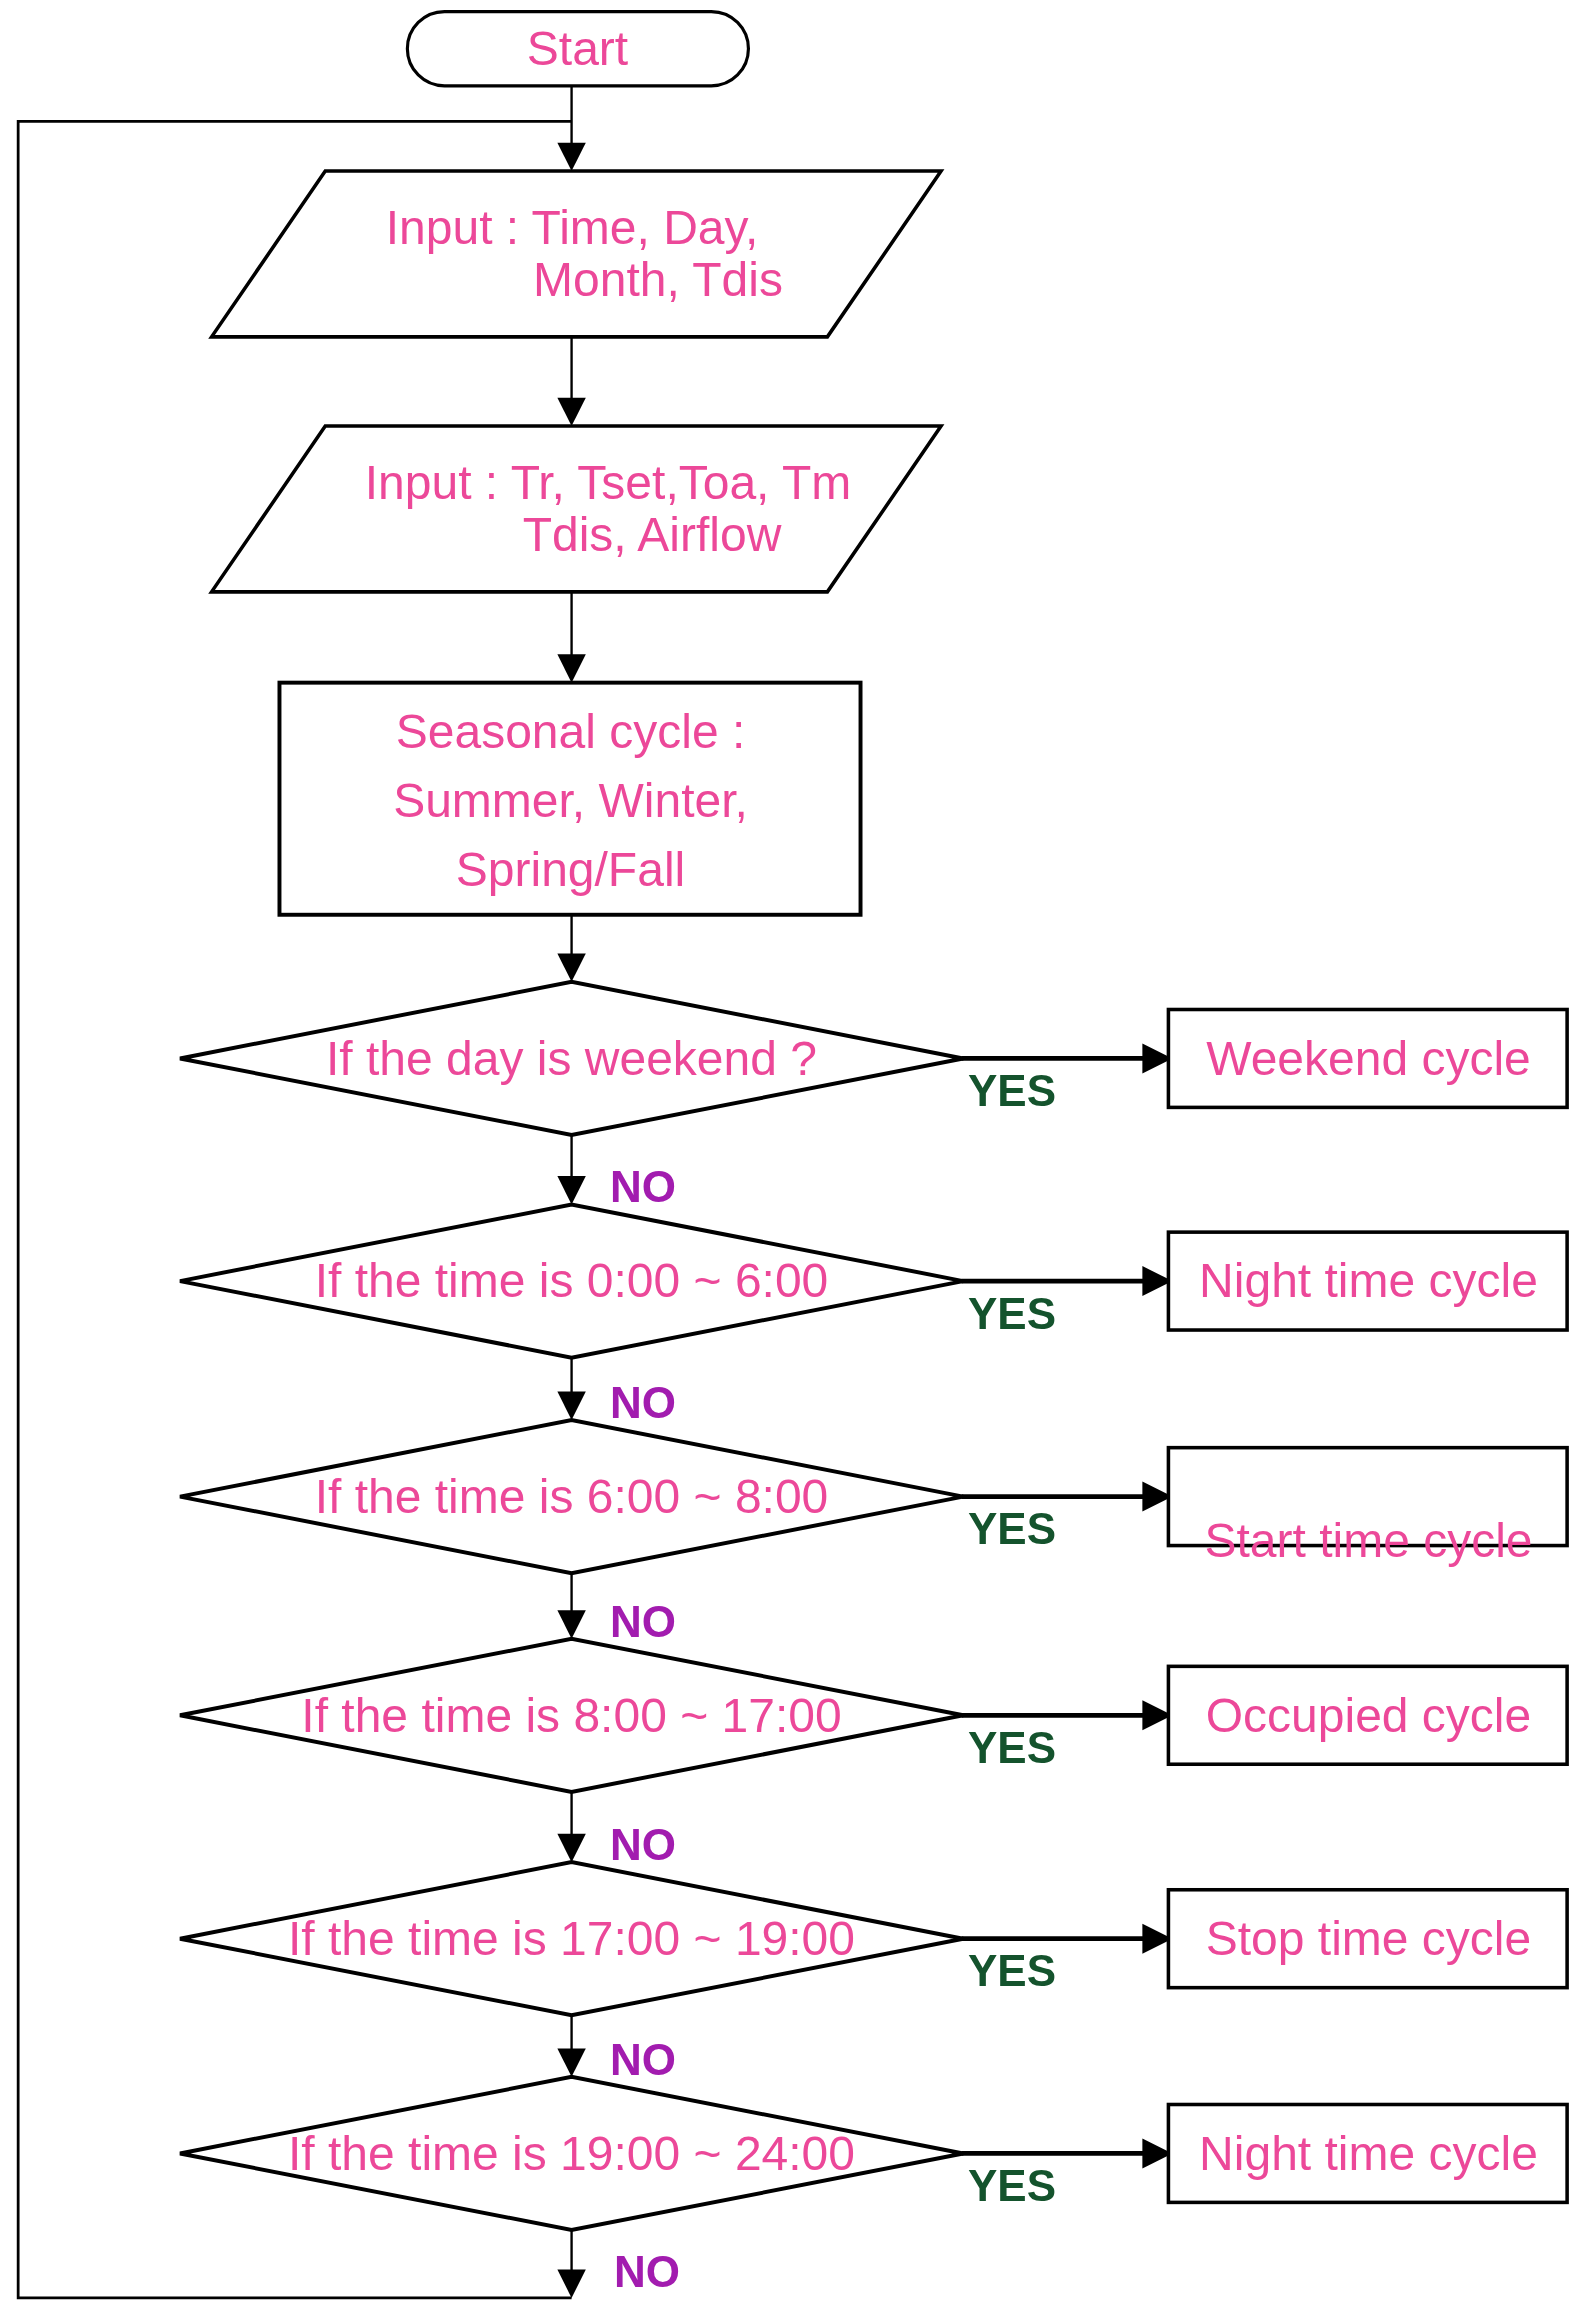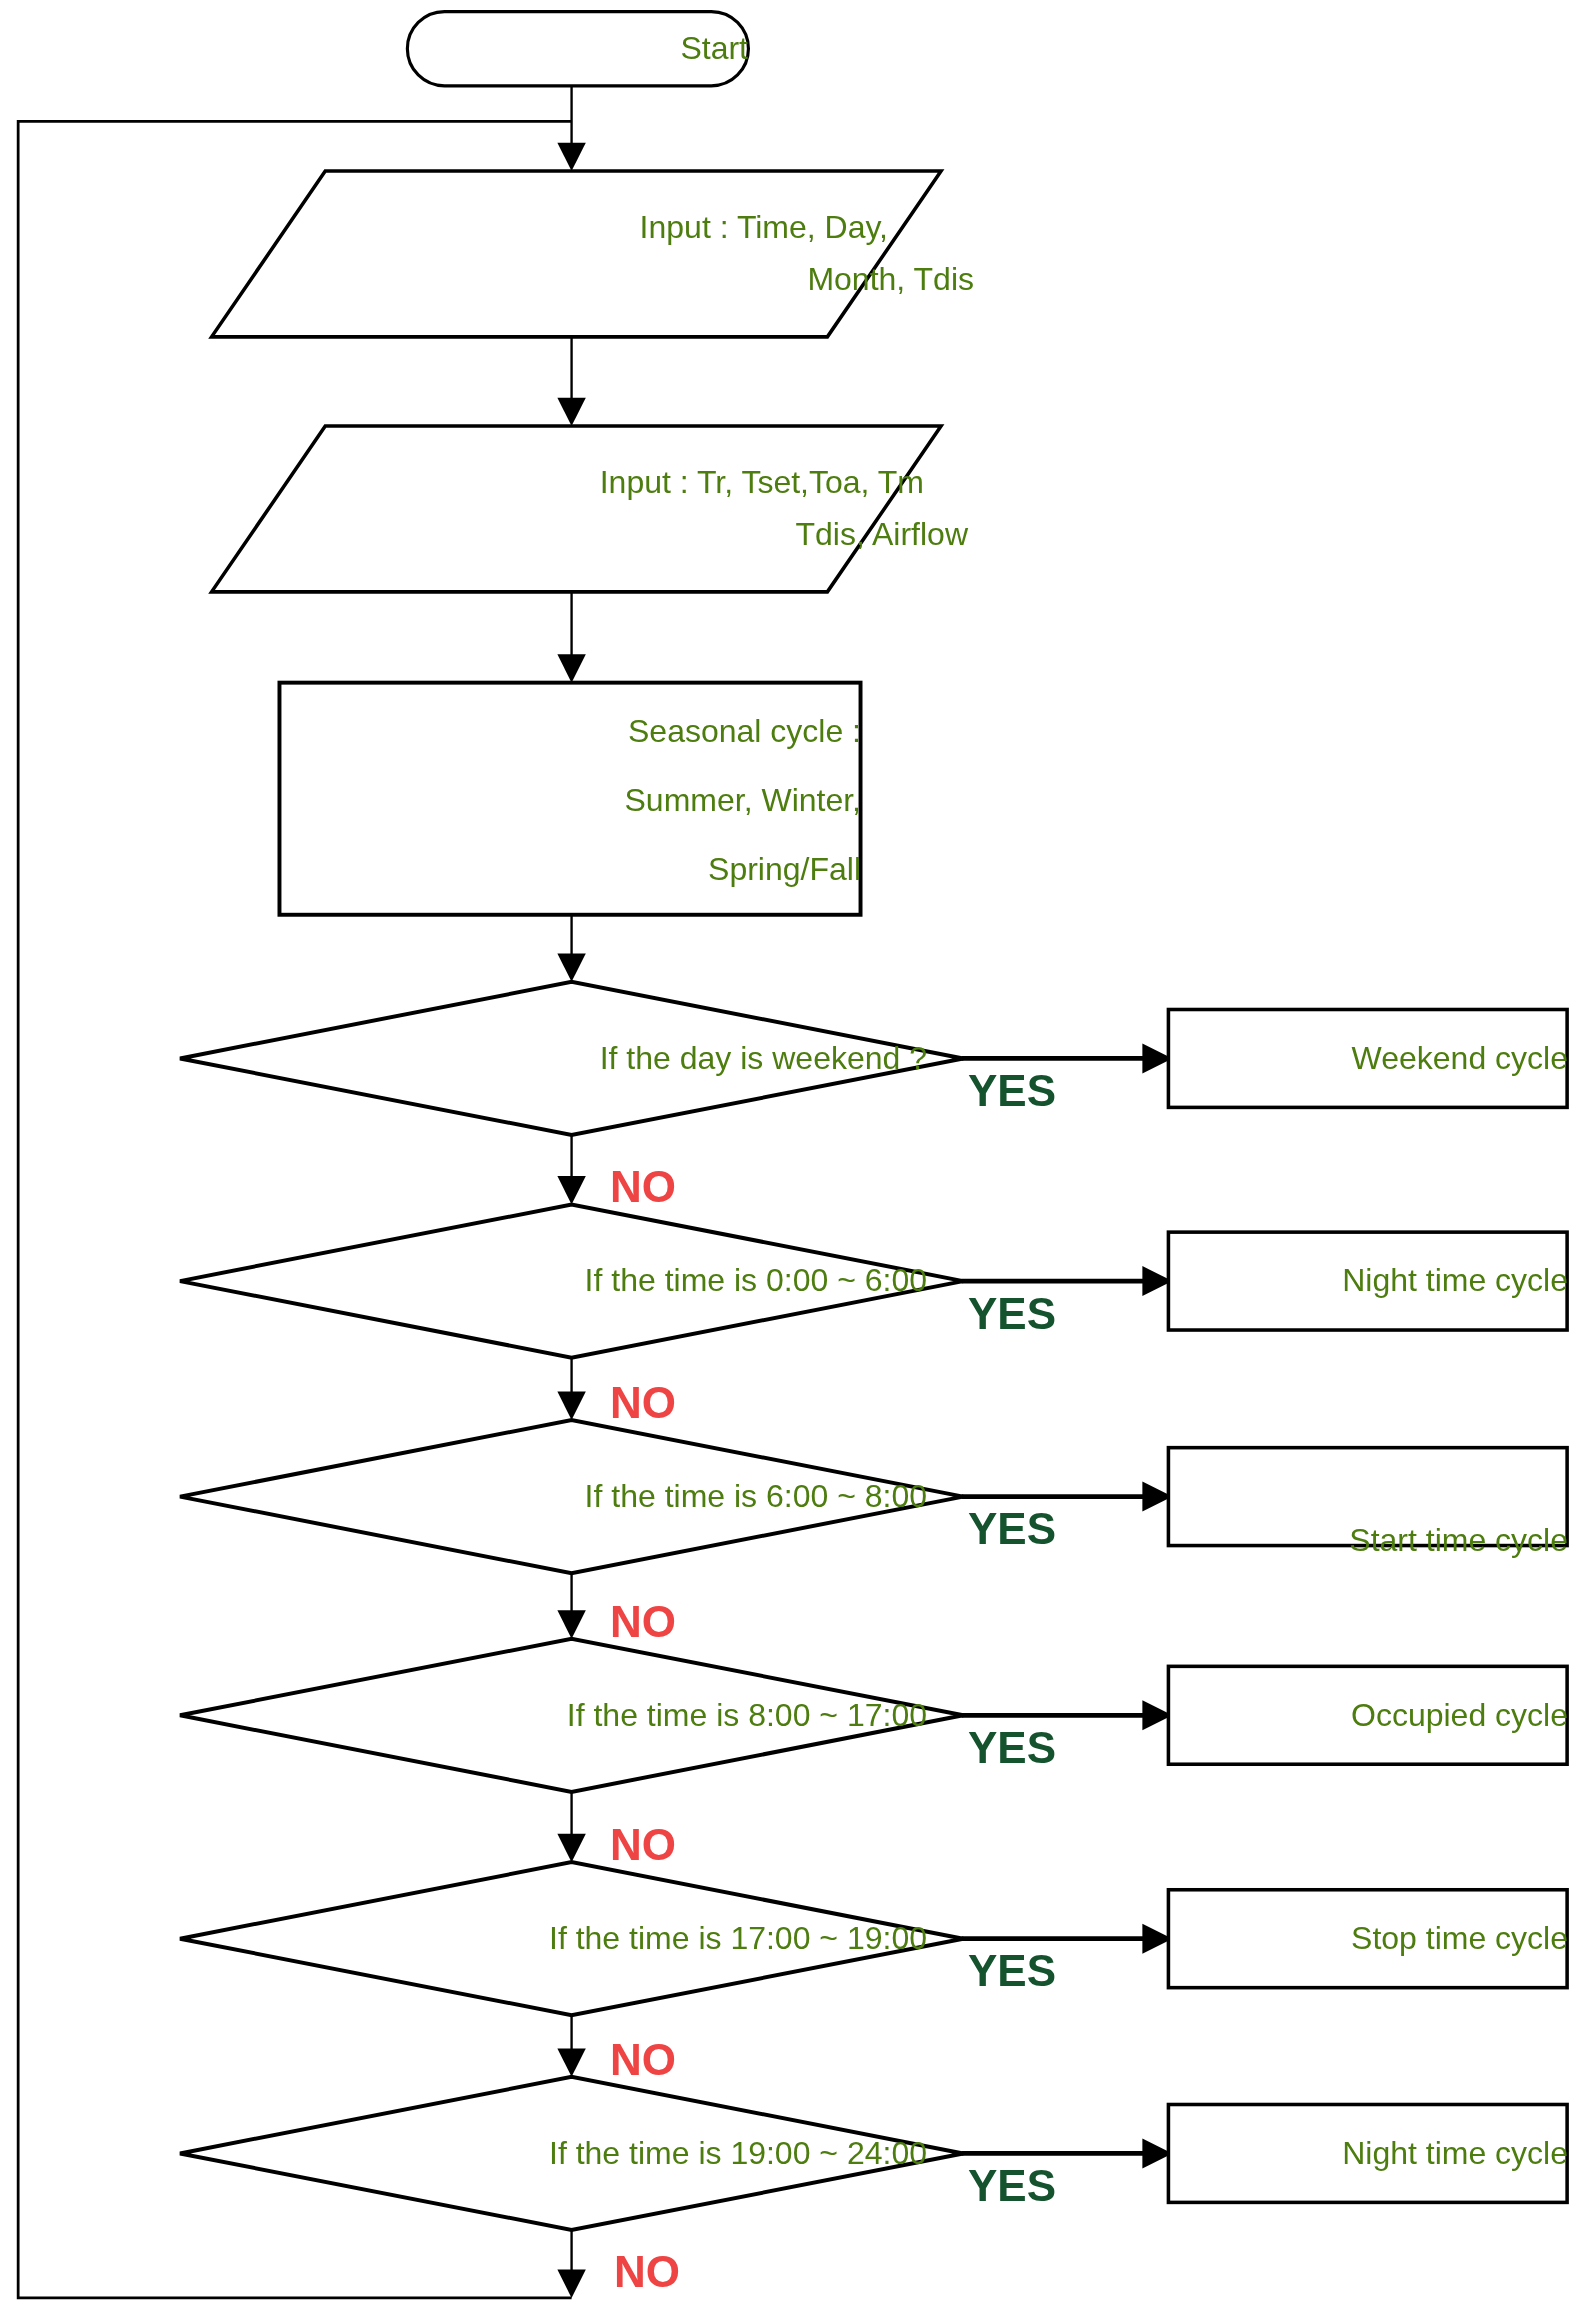--- a/index.html
+++ b/index.html
@@ -6,38 +6,38 @@
   .canvas{
     position:relative;
     width:1575px;height:2319px;
     background:#ffffff;
     font-family:"Liberation Sans", sans-serif;
     overflow:hidden;
   }
   .canvas svg{position:absolute;left:0;top:0;}
   .t{
     position:absolute;
-    font-size:32px;
+    font-size:48px;
     line-height:55px;
     height:55px;
-    text-align:right;
-    color:#4d7c0f;
+    text-align:center;
+    color:#ec4899;
     white-space:nowrap;
   }
   .yn{
     position:absolute;
     font-size:44px;
     font-weight:bold;
     line-height:47px;
     height:47px;
     text-align:left;
     white-space:nowrap;
   }
   .yn-yes{color:#14532d;}
-  .yn-no{color:#ef4444;}
+  .yn-no{color:#a21caf;}
 </style>
 </head>
 <body>
 
 <div class="canvas">
 
   <svg width="1575" height="2319" viewBox="0 0 1995 2936">
 
     <polyline points="724,153 23,153 23,2910 724,2910" fill="none" stroke="#000" stroke-width="3.5"></polyline>
 

